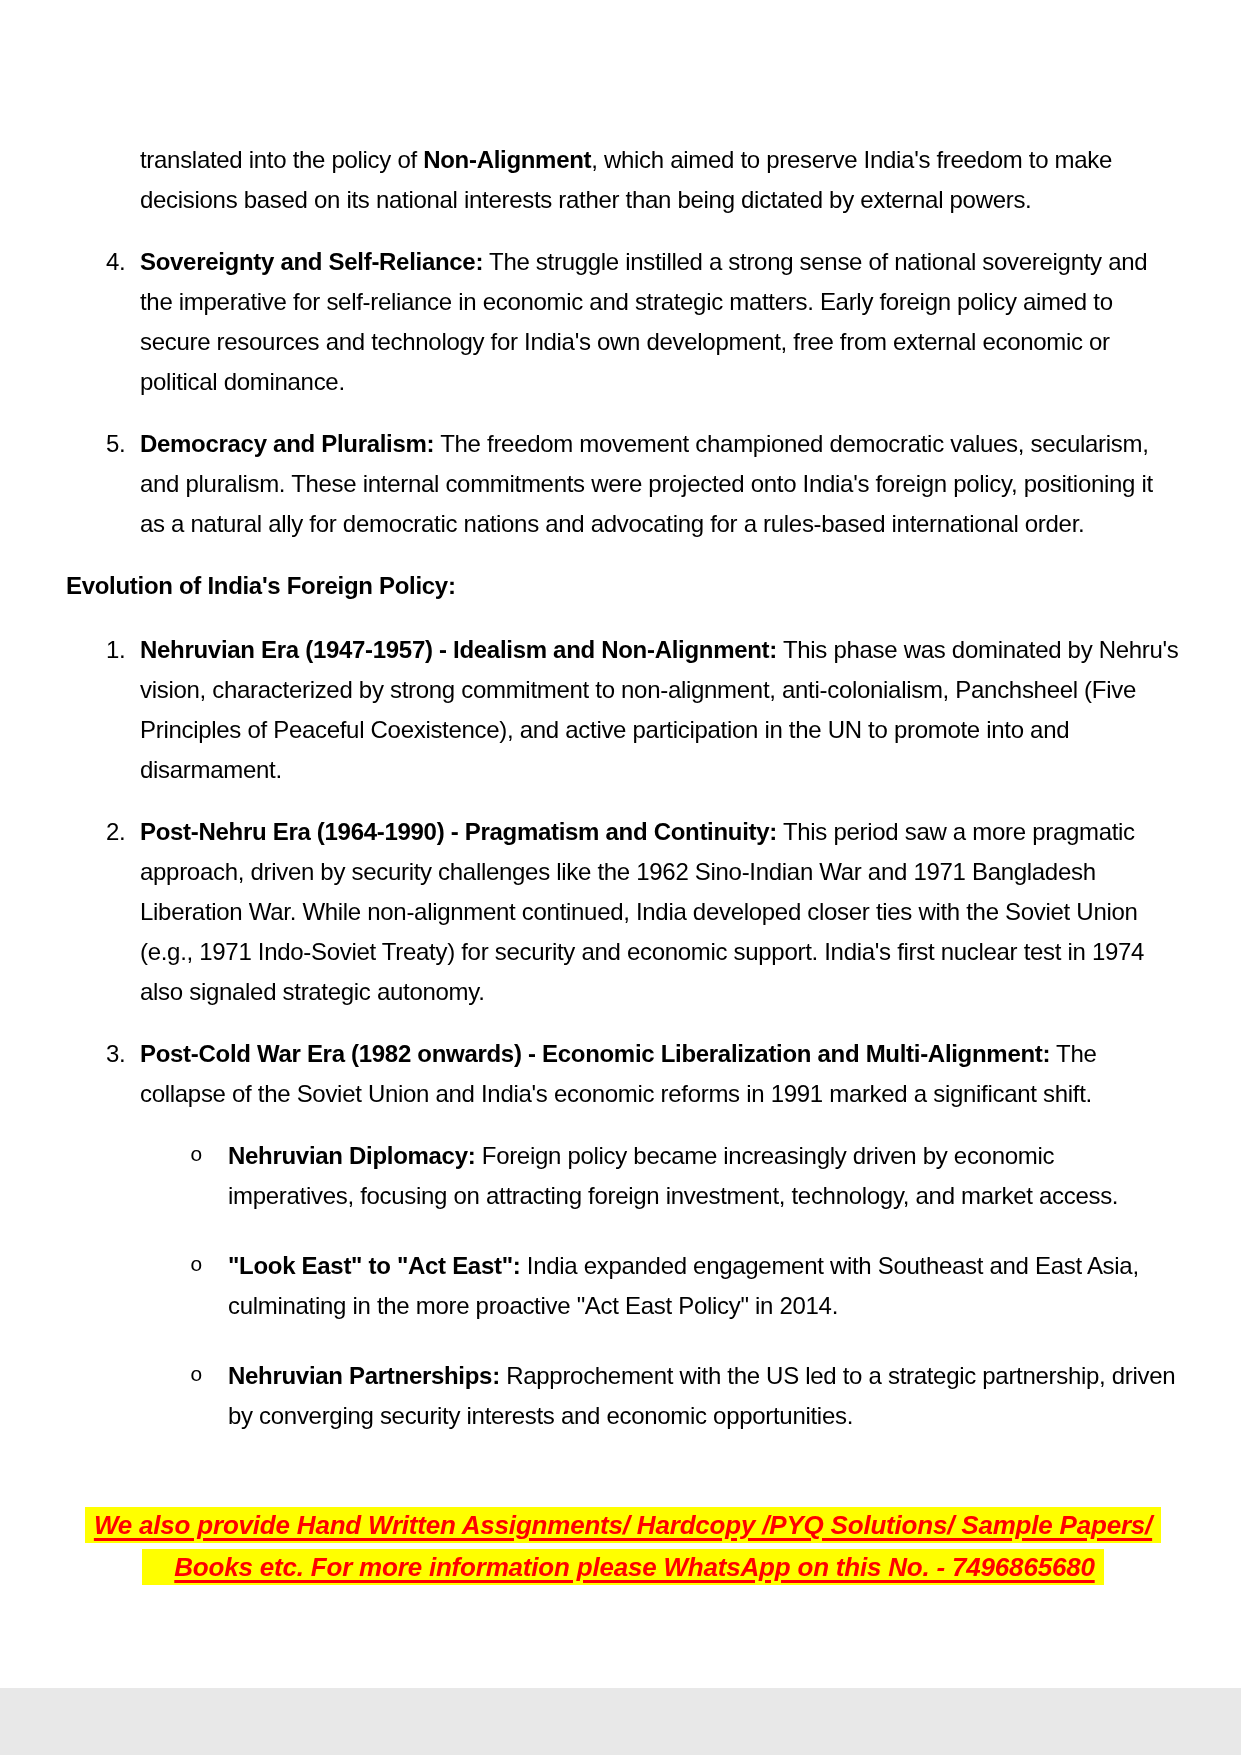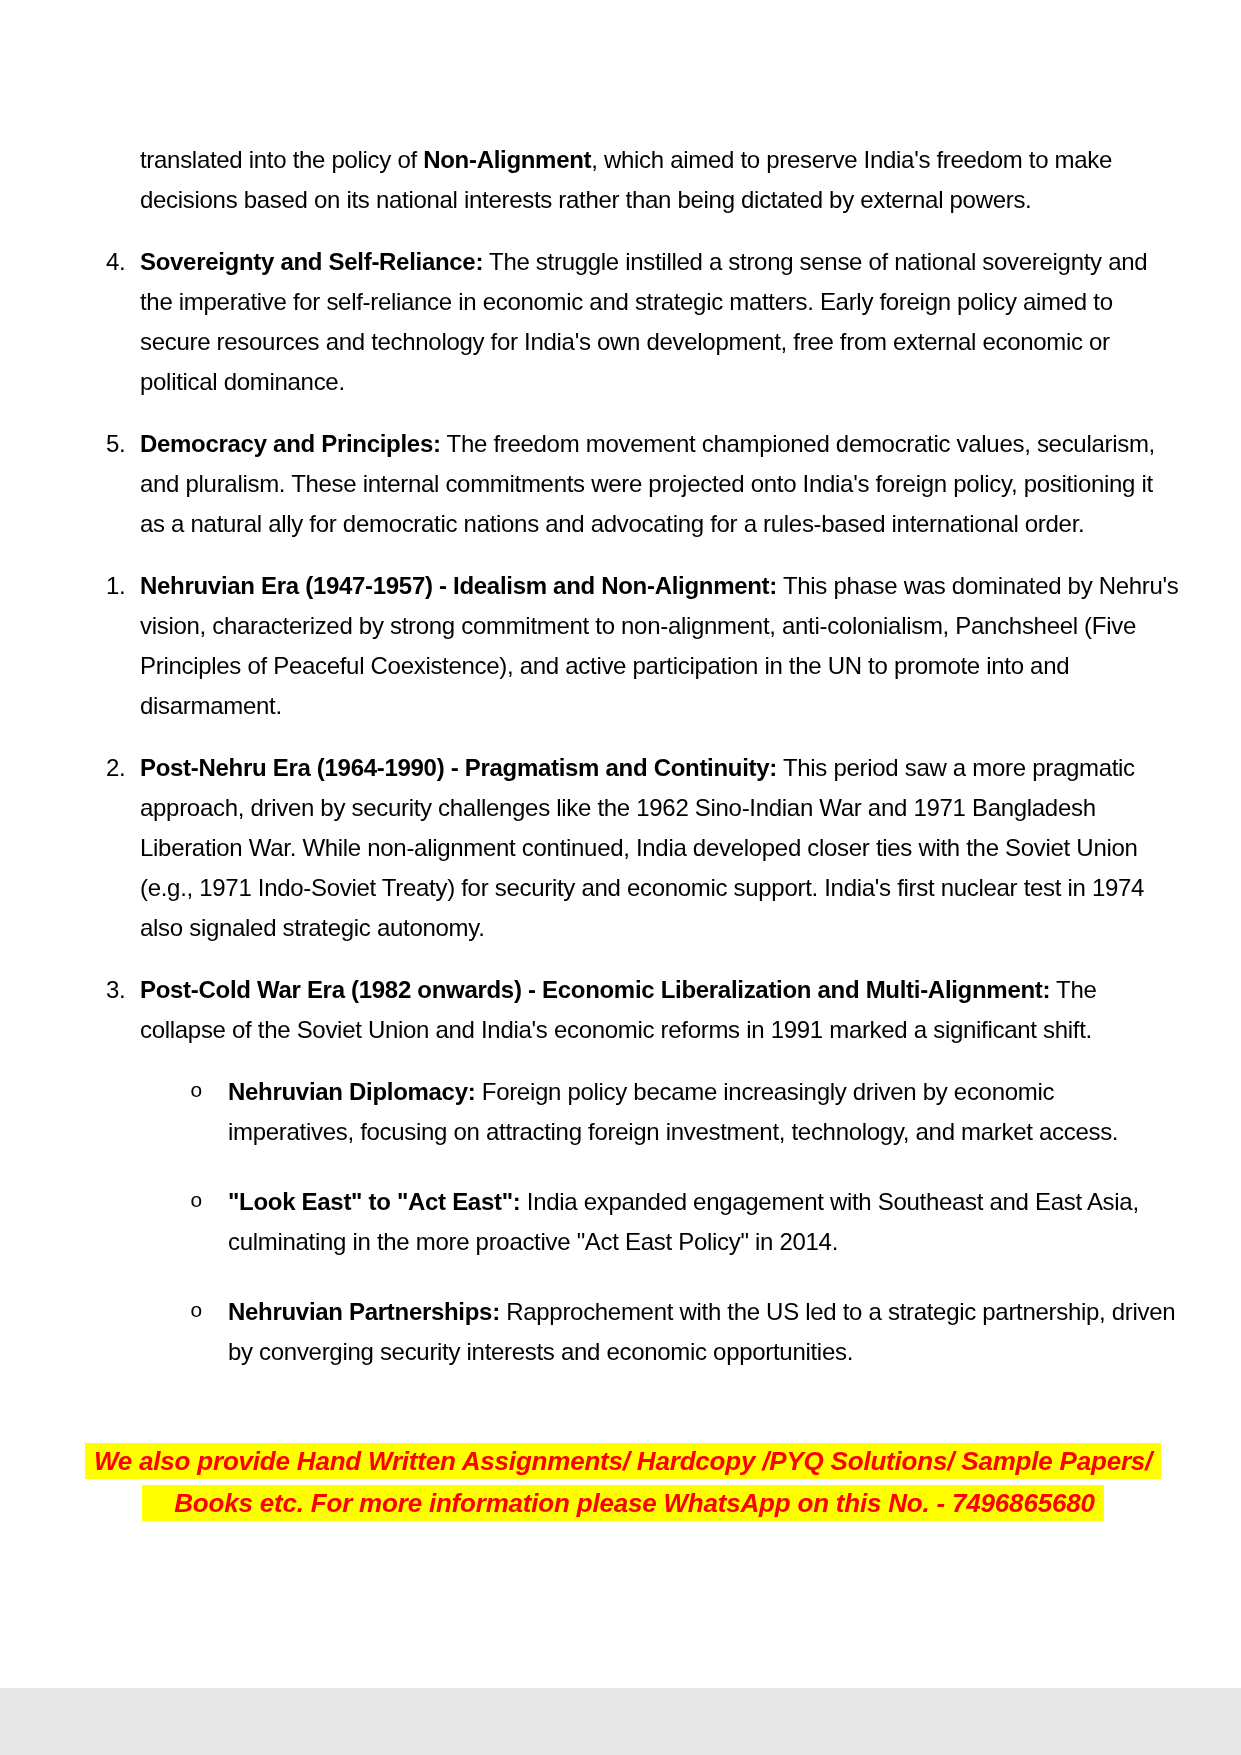--- a/index.html
+++ b/index.html
@@ -56,40 +56,42 @@
     margin-top: 68px;
     text-align: center;
     font-weight: bold;
     font-style: italic;
     font-size: 26px;
     line-height: 42px;
     letter-spacing: -0.2px;
   }
   .footer .hl {
     padding: 3px 9px;
+    text-decoration: underline;
     text-decoration-thickness: 2.5px;
     text-underline-offset: 4px;
   }
 </style>
 </head>
 <body>
 
 <div class="page">
   <div class="content">
 
     <div class="para indented"><span>translated into the policy of </span><strong class="lead">Non-Alignment</strong><span>, which aimed to preserve India's freedom to make decisions based on its national interests rather than being dictated by external powers.</span></div>
 
     <div class="li">
       <span class="num">4.</span><strong class="lead">Sovereignty and Self-Reliance:</strong><span> The struggle instilled a strong sense of national sovereignty and the imperative for self-reliance in economic and strategic matters. Early foreign policy aimed to secure resources and technology for India's own development, free from external economic or political dominance.</span>
     </div>
 
     <div class="li">
-      <span class="num">5.</span><strong class="lead">Democracy and Principles:</strong><span> The freedom movement championed democratic values, secularism, and pluralism. These internal commitments were projected onto India's foreign policy, positioning it as a natural ally for democratic nations and advocating for a rules-based international order.</span>
+      <span class="num">5.</span><strong class="lead">Democracy and Pluralism:</strong><span> The freedom movement championed democratic values, secularism, and pluralism. These internal commitments were projected onto India's foreign policy, positioning it as a natural ally for democratic nations and advocating for a rules-based international order.</span>
     </div>
 
+    <div class="section-heading">Evolution of India's Foreign Policy:</div>
 
     <div class="li">
       <span class="num">1.</span><strong class="lead">Nehruvian Era (1947-1957) - Idealism and Non-Alignment:</strong><span> This phase was dominated by Nehru's vision, characterized by strong commitment to non-alignment, anti-colonialism, Panchsheel (Five Principles of Peaceful Coexistence), and active participation in the UN to promote into and disarmament.</span>
     </div>
 
     <div class="li">
       <span class="num">2.</span><strong class="lead">Post-Nehru Era (1964-1990) - Pragmatism and Continuity:</strong><span> This period saw a more pragmatic approach, driven by security challenges like the 1962 Sino-Indian War and 1971 Bangladesh Liberation War. While non-alignment continued, India developed closer ties with the Soviet Union (e.g., 1971 Indo-Soviet Treaty) for security and economic support. India's first nuclear test in 1974 also signaled strategic autonomy.</span>
     </div>
 
     <div class="li">

